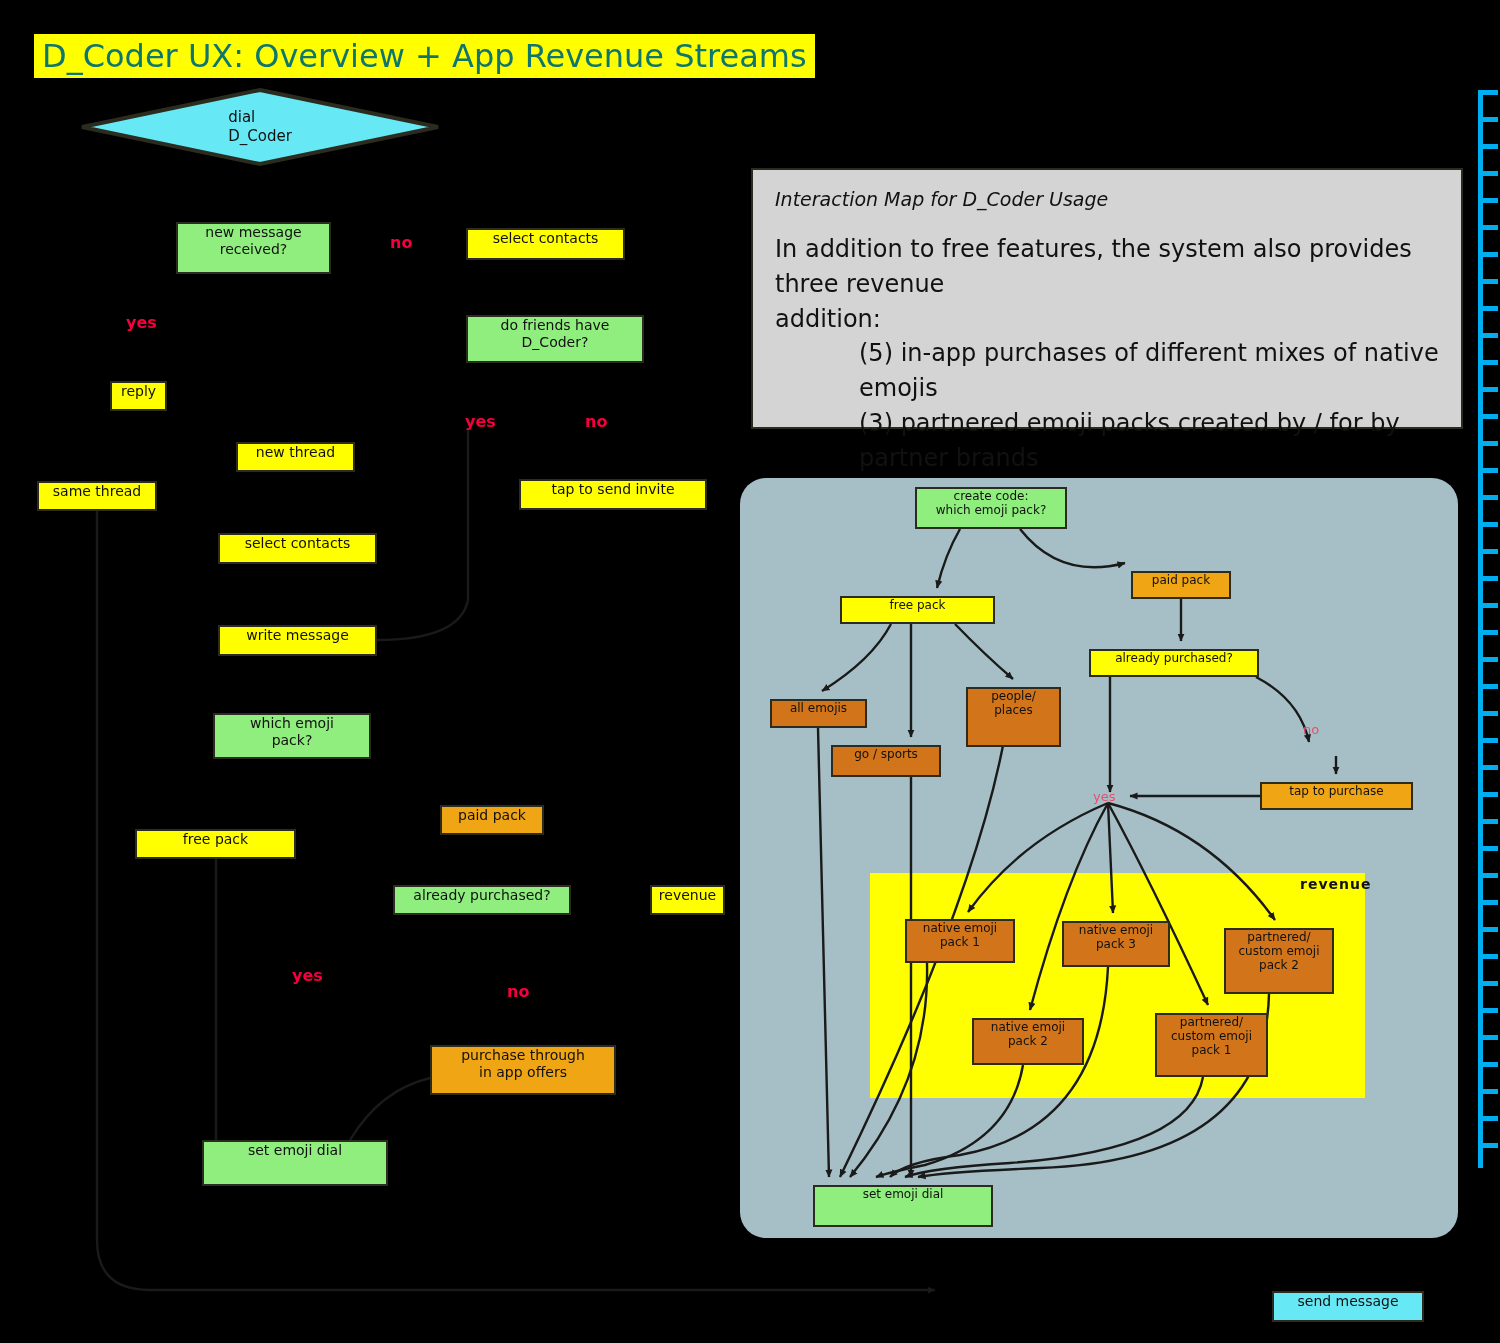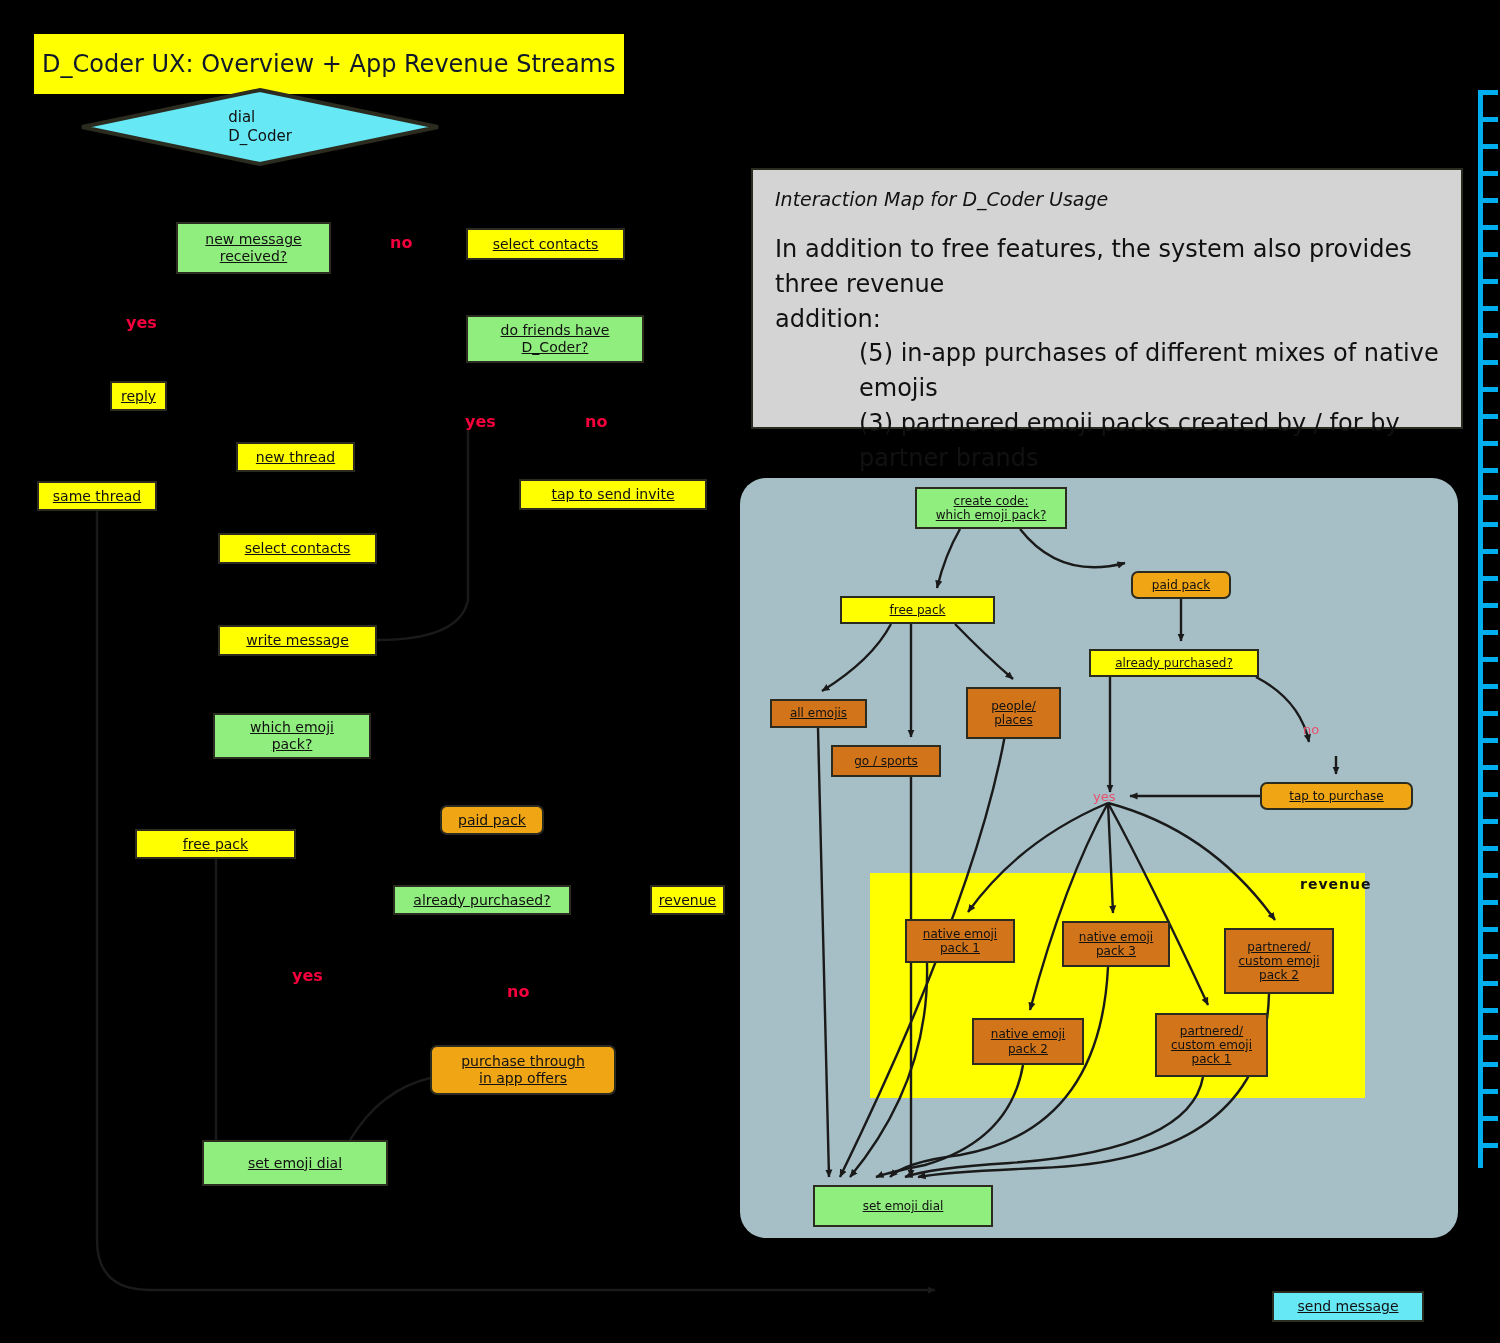--- a/index.html
+++ b/index.html
@@ -1,29 +1,29 @@
 <!DOCTYPE html>
 <html><head>
 <meta charset="utf-8">
 <style>
   html,body{margin:0;padding:0;background:#000;}
   #stage{position:relative;width:1500px;height:1343px;background:#000;overflow:hidden;
          font-family:"DejaVu Sans","Liberation Sans",sans-serif;}
-  .node{position:absolute;box-sizing:border-box;display:flex;align-items:center;
+  .node{position:absolute;box-sizing:border-box;display:flex;
         justify-content:center;text-align:center;color:#111;line-height:1.18;
-        border:2px solid #2b2b1f;white-space:pre-line;text-decoration:underline;}
+        border:2px solid #2b2b1f;white-space:pre-line;}
   .yellow{background:#ffff00;}
   .green{background:#90ee7e;}
-  .orange{background:#f0a515;border-radius:7px;}
+  .orange{background:#f0a515;}
   .brown{background:#d2751a;}
   .cyan{background:#66e8f5;}
   .lbl{position:absolute;color:#f5003c;font-weight:bold;font-size:16px;}
   .lbl-sm{position:absolute;color:#e8506e;font-size:13px;}
-  .title{position:absolute;background:#ffff00;color:#0f172a;font-size:24px;
-         padding:16px 8px;white-space:nowrap;}
+  .title{position:absolute;background:#ffff00;color:#0f766e;font-size:32px;
+         padding:3px 8px;white-space:nowrap;}
   .diamond{position:absolute;}
   .panel{position:absolute;background:#a6bfc6;border-radius:26px;}
   .infobox{position:absolute;background:#d4d4d4;border:2px solid #2b2b1f;
            box-sizing:border-box;padding:18px 22px;color:#111;}
   .infobox .hd{font-style:italic;font-size:19px;margin-bottom:22px;}
   .infobox .bd{font-size:24px;line-height:1.45;}
   .infobox .ind{margin-left:84px;}
   .revbox{position:absolute;background:#ffff00;}
   .revlabel{position:absolute;font-size:14px;font-weight:bold;letter-spacing:1px;color:#111;}
   svg.ovl{position:absolute;left:0;top:0;width:1500px;height:1343px;
@@ -182,21 +182,21 @@
       <div class="lbl" style="left: 507px; top: 982px;">no</div>
     </div>
 
   <div id="right-nodes">
       <div class="node green" style="left: 915px; top: 487px; width: 152px; height: 42px; font-size: 12px;"><span>create code:
 which emoji pack?</span></div>
       <div class="node orange" style="left: 1131px; top: 571px; width: 100px; height: 28px; font-size: 12px;"><span>paid pack</span></div>
       <div class="node yellow" style="left: 840px; top: 596px; width: 155px; height: 28px; font-size: 12px;"><span>free pack</span></div>
       <div class="node yellow" style="left: 1089px; top: 649px; width: 170px; height: 28px; font-size: 12px;"><span>already purchased?</span></div>
       <div class="node brown" style="left: 770px; top: 699px; width: 97px; height: 29px; font-size: 12px;"><span>all emojis</span></div>
-      <div class="node brown" style="left: 966px; top: 687px; width: 95px; height: 52px; font-size: 12px;"><span>people/
+      <div class="node brown" style="left: 966px; top: 687px; width: 95px; height: 60px; font-size: 12px;"><span>people/
 places</span></div>
       <div class="node brown" style="left: 831px; top: 745px; width: 110px; height: 32px; font-size: 12px;"><span>go / sports</span></div>
       <div class="node orange" style="left: 1260px; top: 782px; width: 153px; height: 28px; font-size: 12px;"><span>tap to purchase</span></div>
       <div class="node brown" style="left: 905px; top: 919px; width: 110px; height: 44px; font-size: 12px;"><span>native emoji
 pack 1</span></div>
       <div class="node brown" style="left: 1062px; top: 921px; width: 108px; height: 46px; font-size: 12px;"><span>native emoji
 pack 3</span></div>
       <div class="node brown" style="left: 1224px; top: 928px; width: 110px; height: 66px; font-size: 12px;"><span>partnered/
 custom emoji
 pack 2</span></div>

